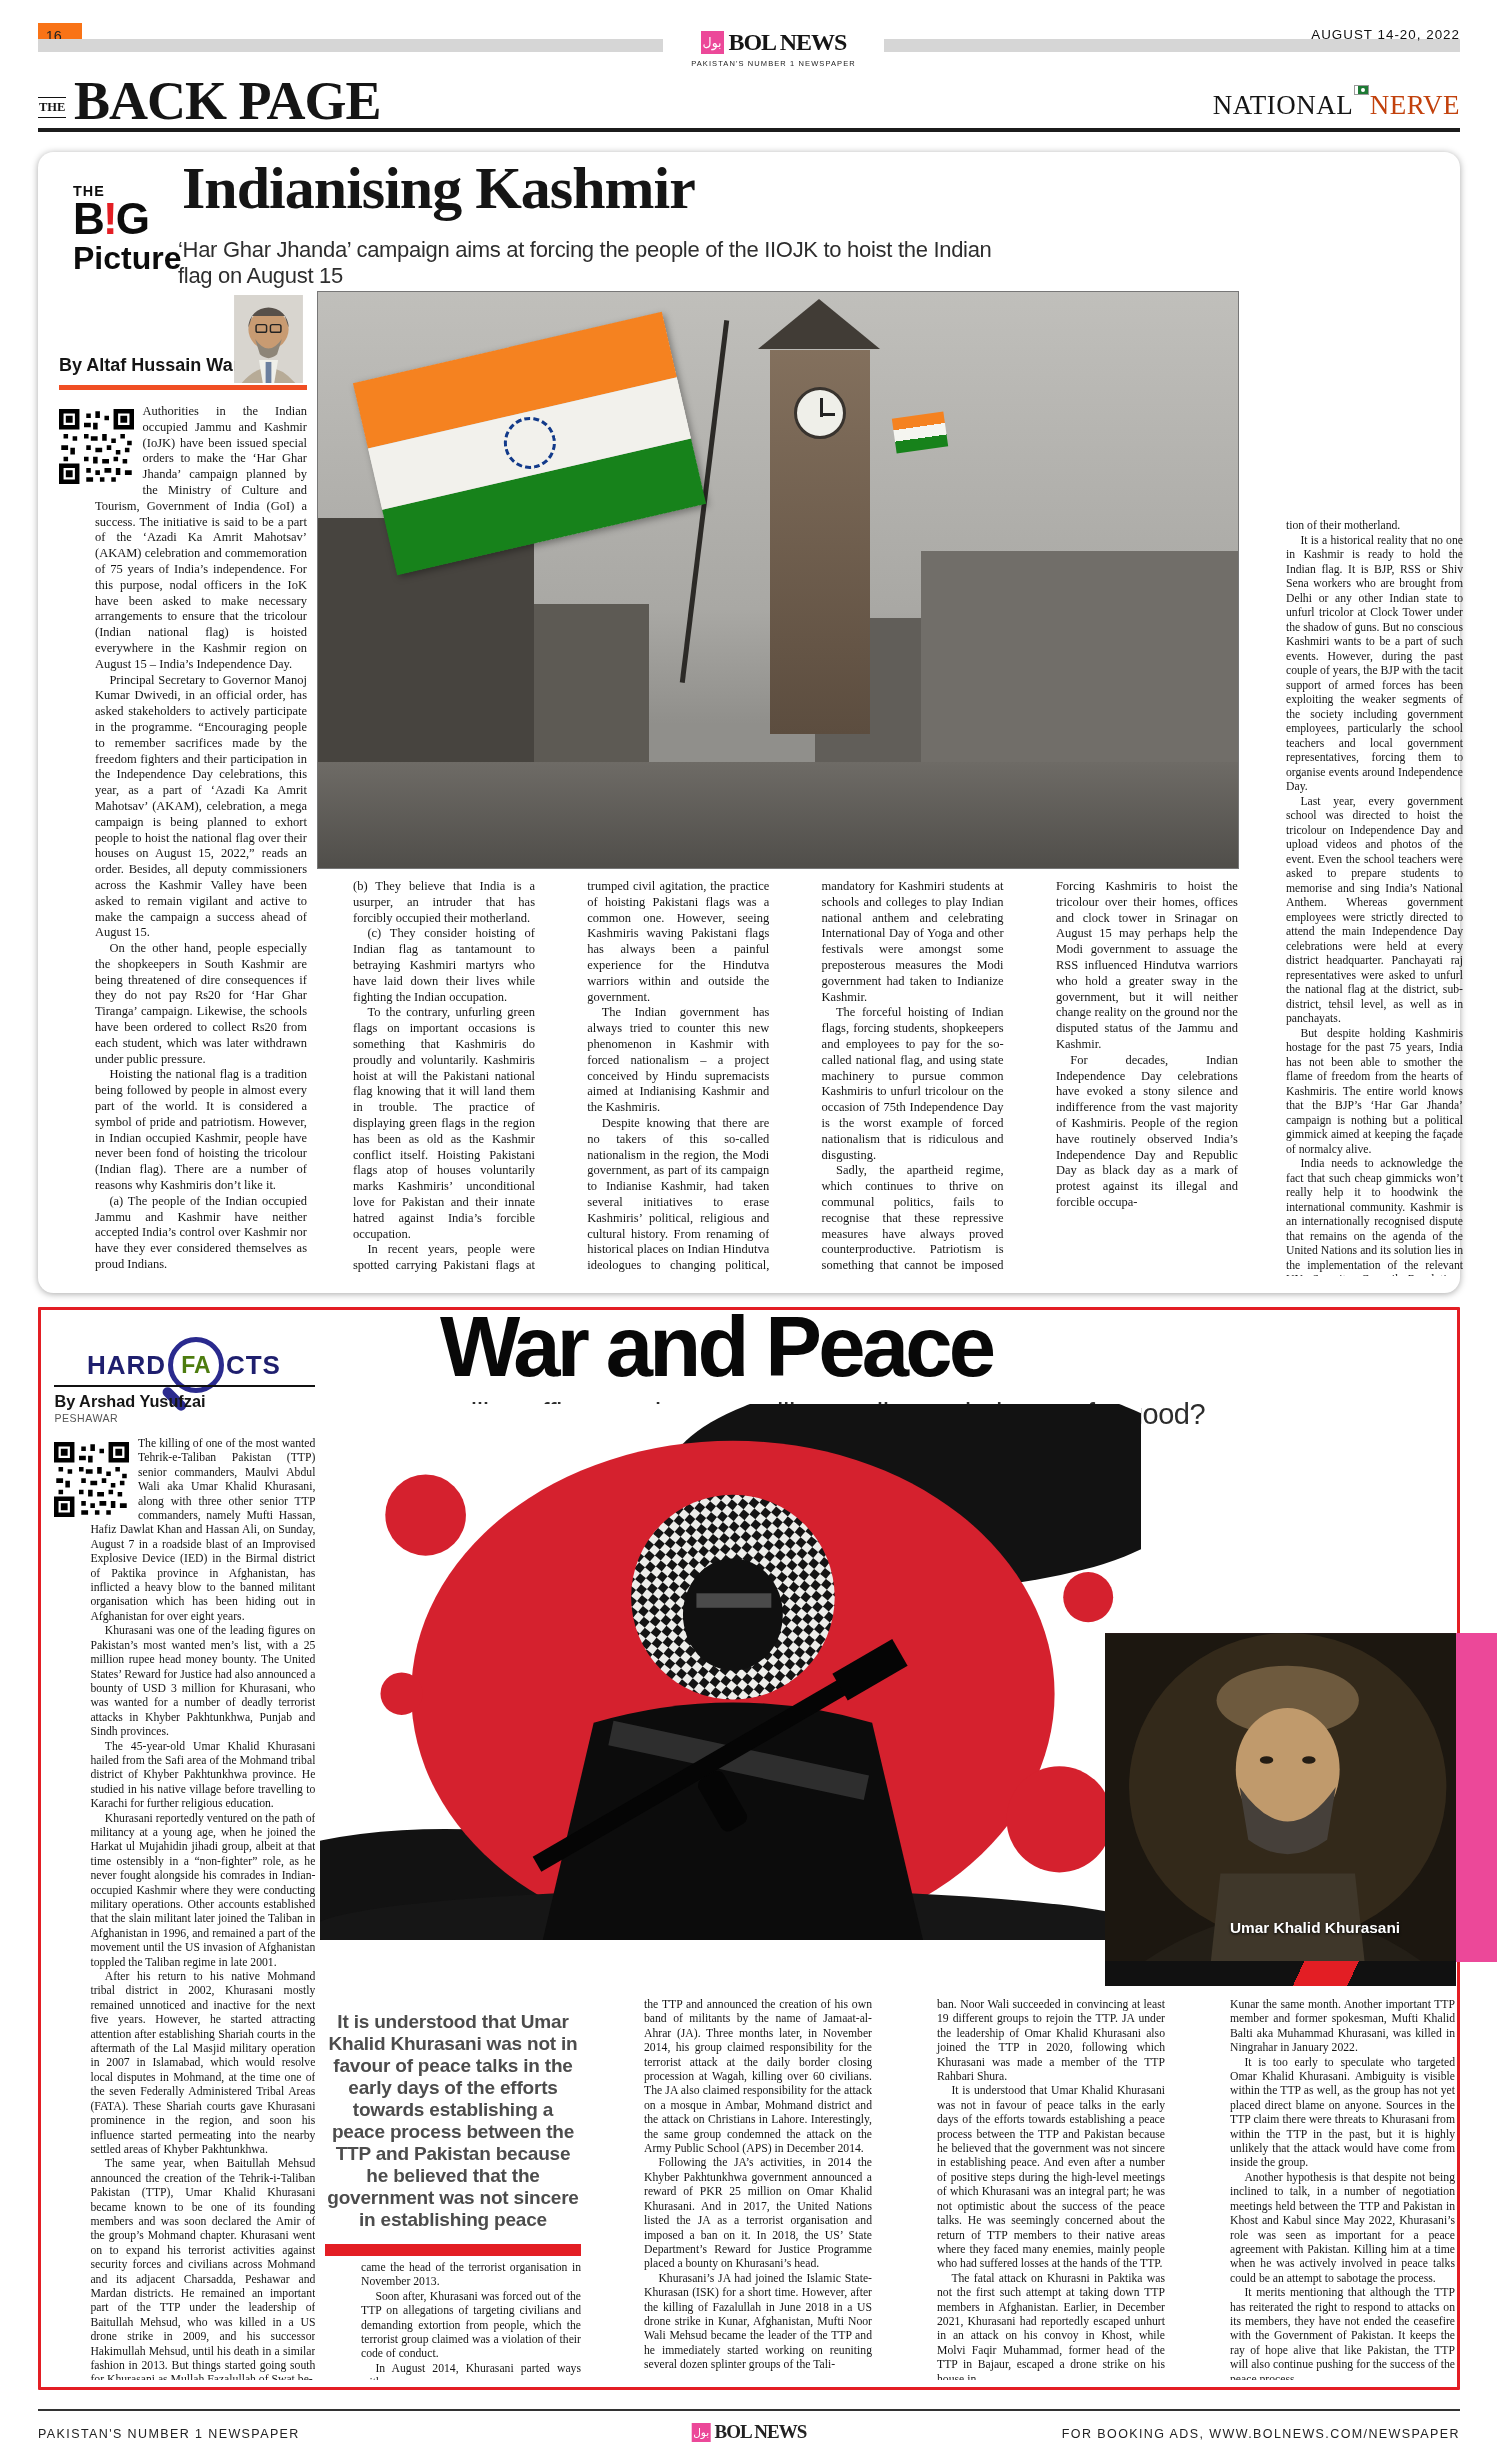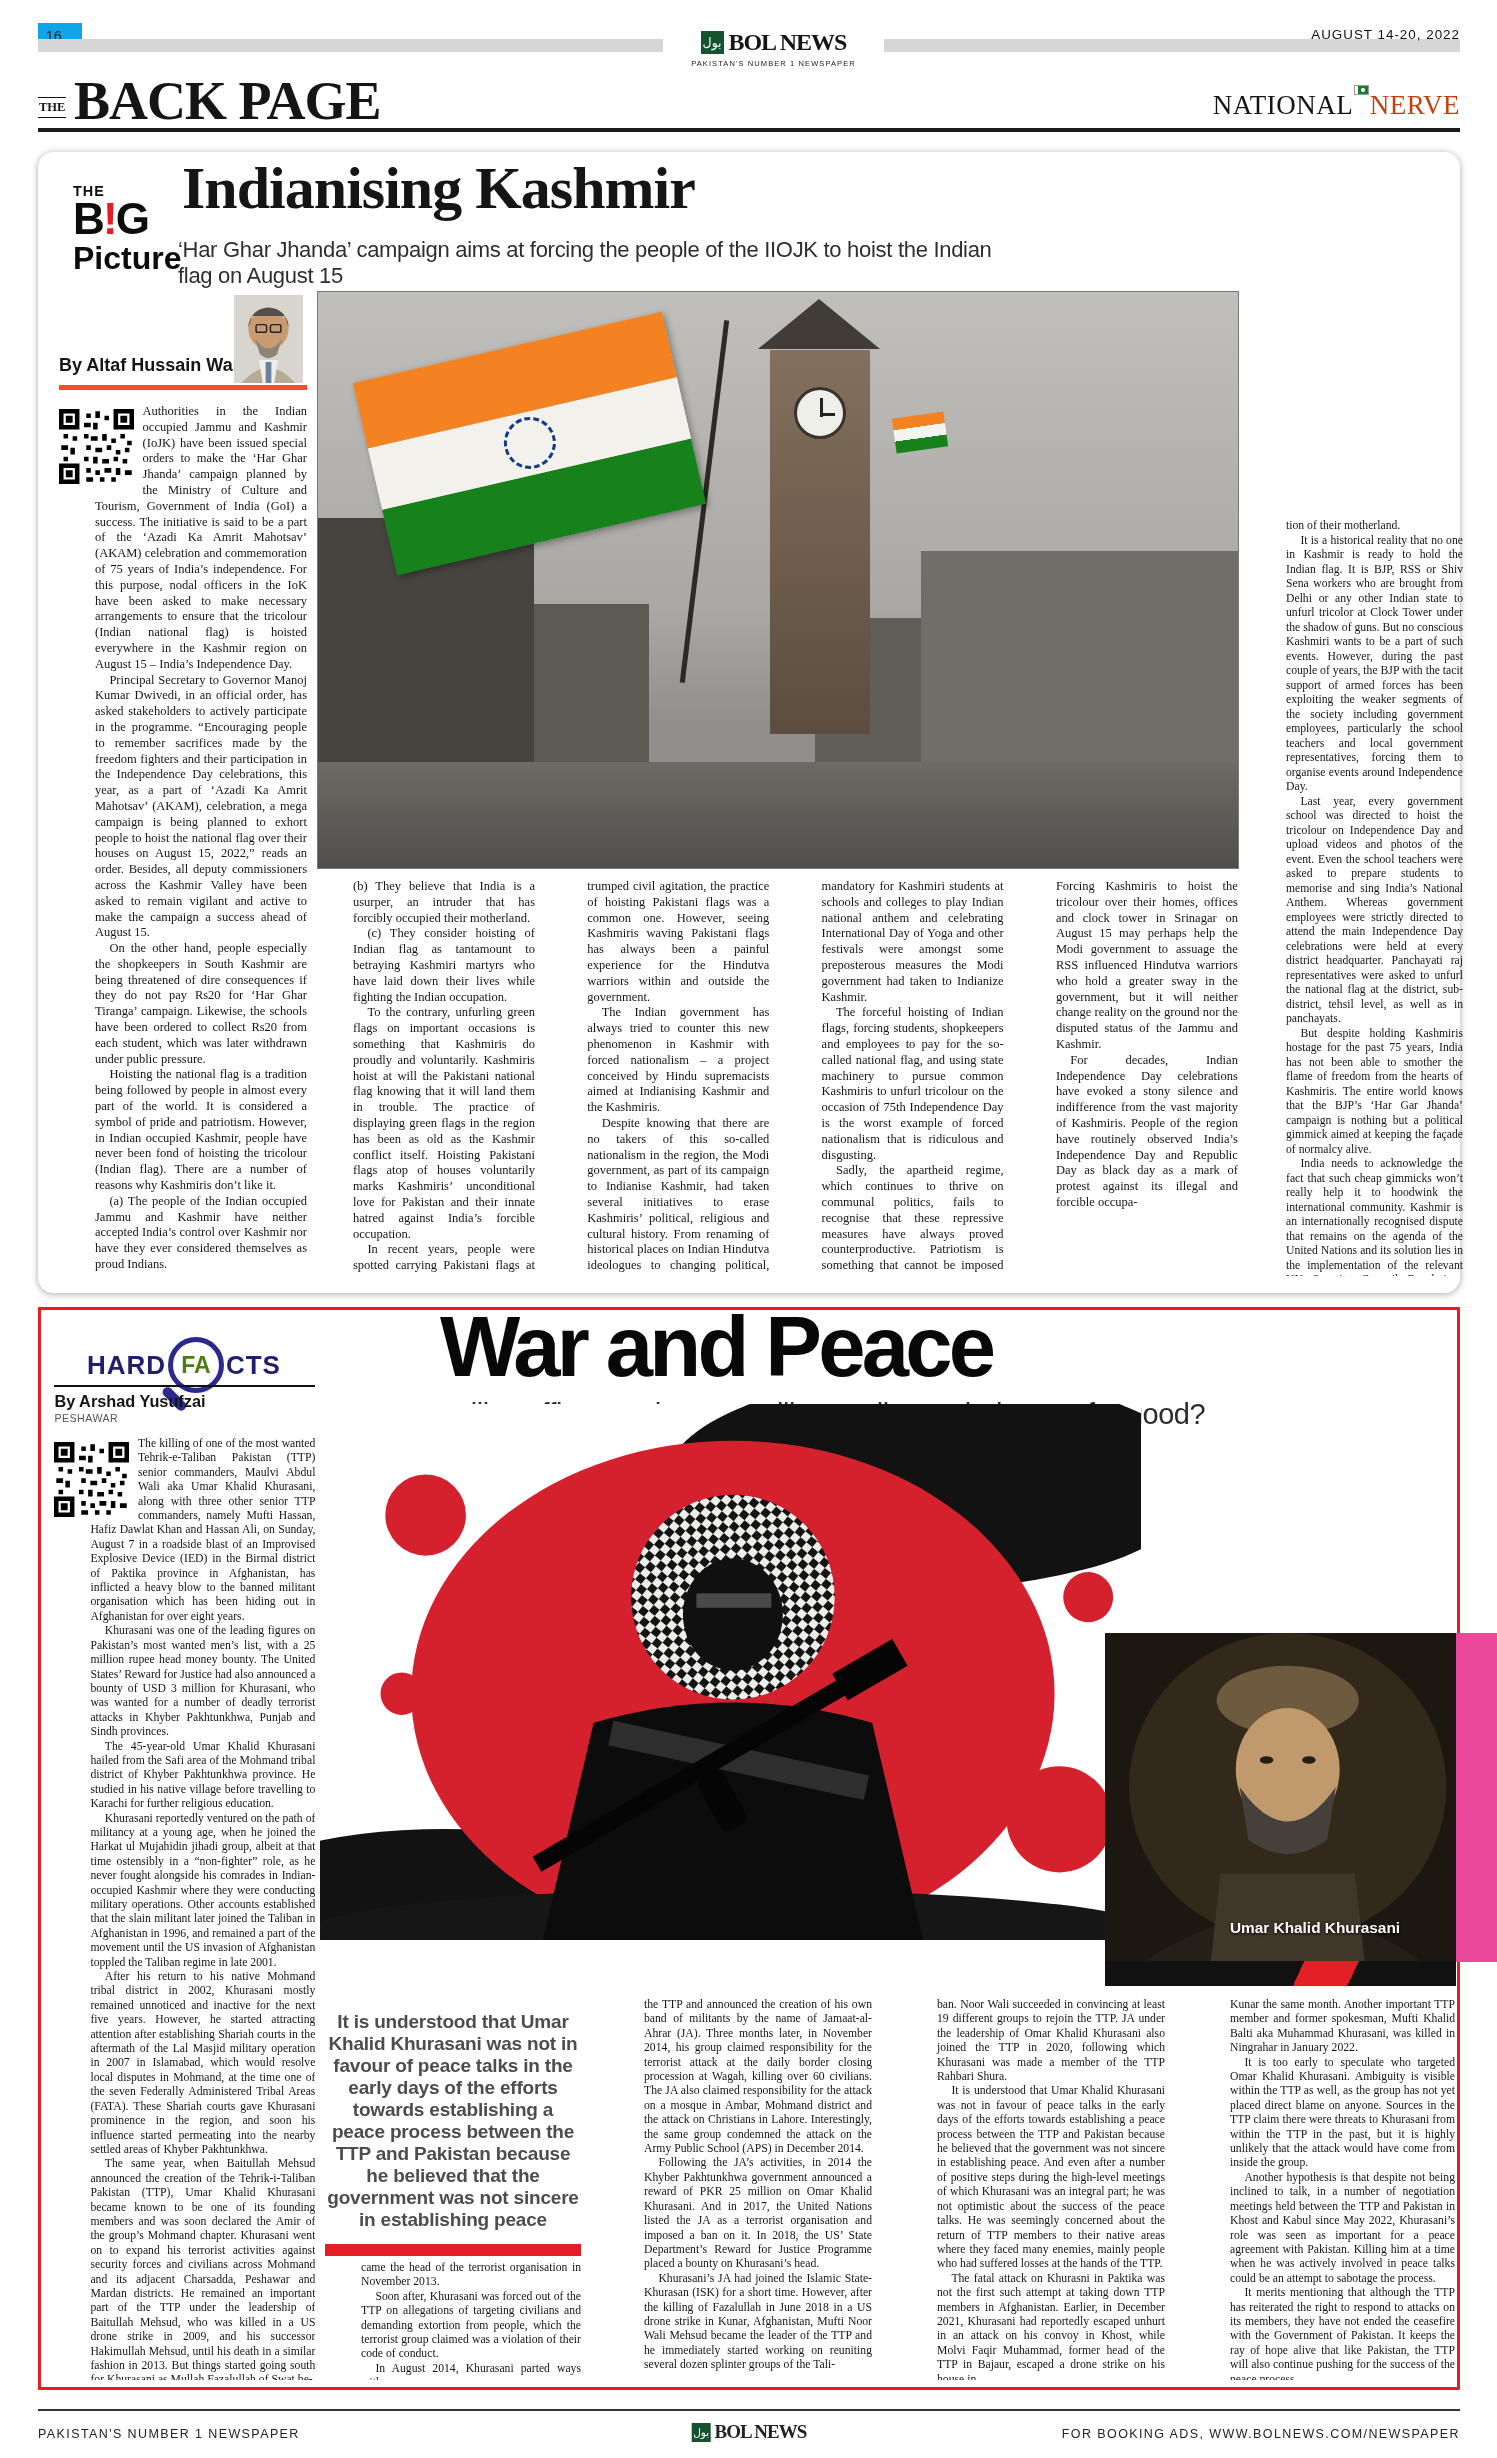--- a/index.html
+++ b/index.html
@@ -1,26 +1,26 @@
 <!DOCTYPE html>
 <html><head>
 <meta charset="utf-8">
 <style>
   * { margin:0; padding:0; box-sizing:border-box; }
   html,body { width:1498px; height:2458px; background:#fff; overflow:hidden; }
   body { font-family:"Liberation Serif", serif; color:#151515; position:relative; }
 
   
   .hdr { position:absolute; left:0; top:0; width:1498px; height:144px; }
-  .pageno { position:absolute; left:38px; top:23px; width:44px; height:25px; background:#0ea5e9;
+  .pageno { position:absolute; left:38px; top:23px; width:44px; height:25px; background:#f97316;
             font:14.4px "Liberation Sans",sans-serif; color:#222; display:flex; align-items:center; padding-left:7.7px; }
   .grayband { position:absolute; left:38px; top:39px; width:1422px; height:13.4px; background:#d6d6d6; }
   .masthead { position:absolute; left:663px; top:25px; width:221px; background:#fff; text-align:center; padding:3.8px 9.6px 1.9px; }
   .bol-row { display:flex; align-items:center; justify-content:center; gap:4.8px; }
-  .bol-box { width:23px; height:23px; background:#14532d; color:#fff; font:12.5px "DejaVu Sans",sans-serif;
+  .bol-box { width:23px; height:23px; background:#ec4899; color:#fff; font:12.5px "DejaVu Sans",sans-serif;
              display:flex; align-items:center; justify-content:center; }
   .bol-name { font:bold 24px "Liberation Serif",serif; letter-spacing:-1px; }
   .masthead .tag { font:7.5px "Liberation Sans",sans-serif; letter-spacing:1.1px; color:#222; margin-top:2.9px; }
   .hdr-date { position:absolute; right:38px; top:27px; font:13.4px "Liberation Sans",sans-serif; letter-spacing:1px; color:#111; }
 
   .section-row { position:absolute; left:38px; top:77px; width:1422px; height:56px; }
   .backpage { display:flex; align-items:flex-end; gap:7.7px; }
   .bp-the { font:bold 12.5px "Liberation Serif",serif; border-top:1.9px solid #111; border-bottom:1.9px solid #111; padding:1.9px 1px; margin-bottom:7.7px; }
   .bp-big { font:600 54px/0.9 "Liberation Serif",serif; letter-spacing:-1px; }
   .nerve { position:absolute; right:0; top:13.4px; font:27px "Liberation Serif",serif; letter-spacing:0.5px; }

